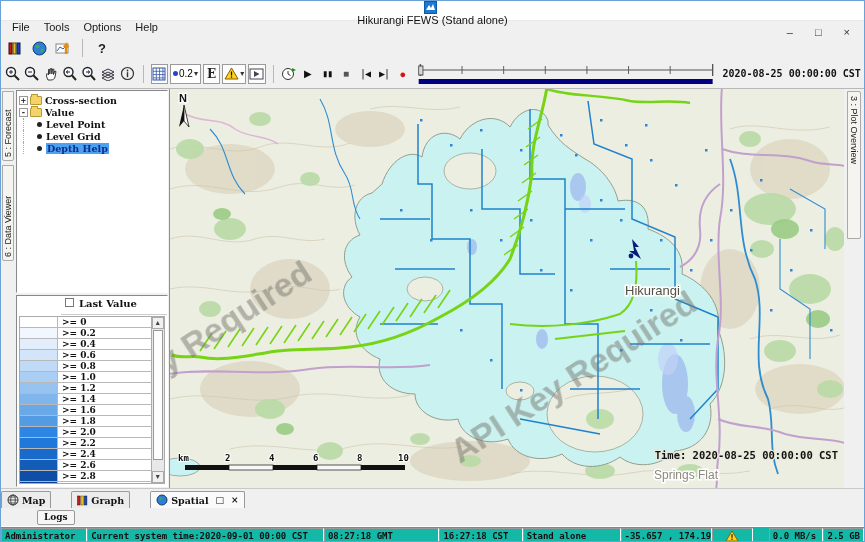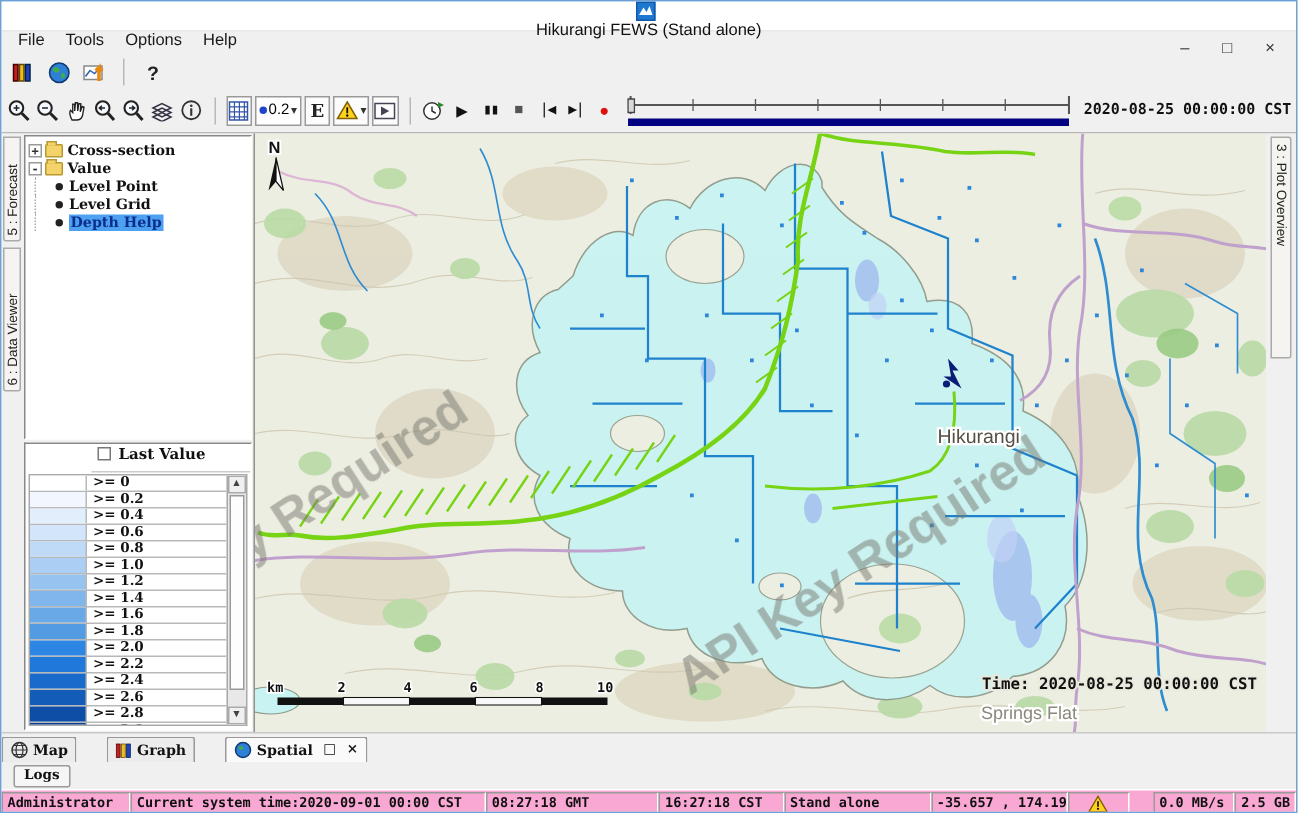--- a/index.html
+++ b/index.html
@@ -79,24 +79,24 @@
   .map-wrap { width:677px; height:399px; position:relative; background:#edeee2; overflow:hidden; border-left:1px solid #909090; }
   .map-wrap svg { display:block; }
 
   
   .bottom-tabs { height:20px; background:#f0f0f0; display:flex; align-items:flex-end; gap:20px; padding-left:0; border-top:1px solid #c8c8c8; }
   .b-tab { display:inline-flex; align-items:center; gap:3px; height:17px; padding:0 5px; background:#ececec;
            border:1px solid #999; border-bottom:none; border-radius:2px 2px 0 0;
            font-family:"DejaVu Serif", serif; font-weight:bold; font-size:9.5px; color:#111; }
   .b-tab.active { background:#fafafa; }
   .tab-winctl { font-size:9px; color:#111; margin-left:4px; }
-  .logs-row { height:18px; background:#f0f0f0; display:flex; align-items:center; padding-left:8px; }
+  .logs-row { height:18px; background:#f0f0f0; display:flex; align-items:center; padding-left:24px;margin-left:12px; }
   .logs-btn { height:15px; padding:0 6px; background:#f6f6f6; border:1px solid #999; border-radius:2px;
               font-family:"DejaVu Serif", serif; font-weight:bold; font-size:9px; color:#111; display:inline-flex; align-items:center; }
-  .statusbar { height:17px; background:#f9a8d4; display:flex; border-top:1px solid #fff; }
+  .statusbar { height:17px; background:#14b8a6; display:flex; border-top:1px solid #fff; }
   .st-cell { border:1px solid; border-color:#9a9a9a #fff #fff #9a9a9a; height:15px; margin-top:1px;
              font-family:"DejaVu Sans Mono", monospace; font-weight:bold; font-size:9px; color:#111;
              display:flex; align-items:center; padding:0 3px; white-space:nowrap; overflow:hidden; position:relative; }
   .st-user{width:88px;} .st-sys{width:242px;} .st-gmt{width:118px;} .st-loc{width:85px;}
   .st-mode{width:100px;} .st-coord{width:93px;} .st-warn{width:42px; justify-content:center;}
   .st-rate{width:55px;margin-left:16px;} .st-mem{width:42px;}
   .mem-gauge { position:absolute; left:0; top:0; bottom:0; width:45%; background:#9fd0f0; }
   .st-mem span { position:relative; }
 </style>
 </head>

